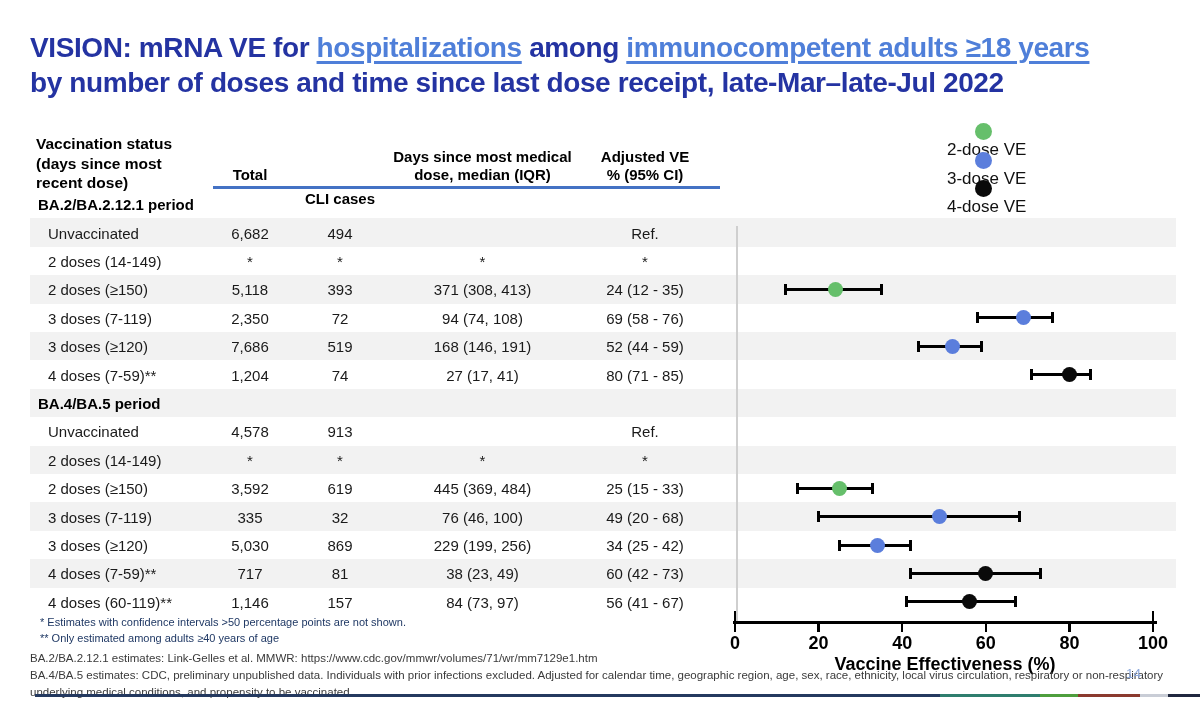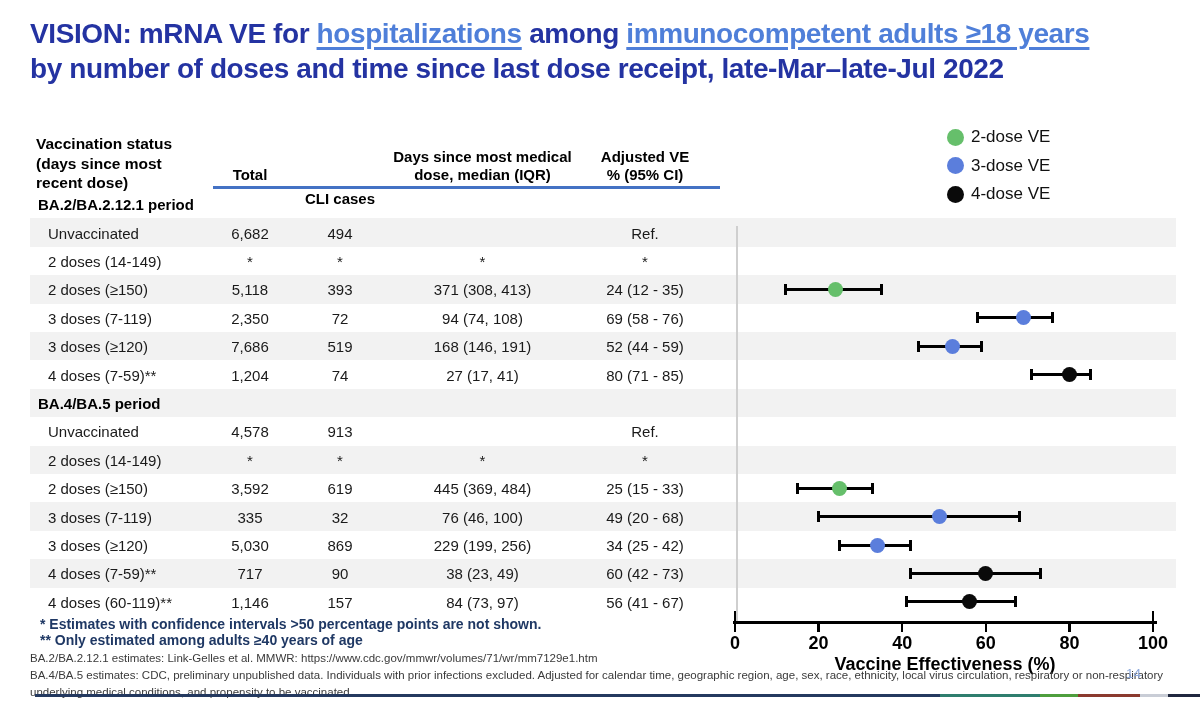--- a/index.html
+++ b/index.html
@@ -1,19 +1,19 @@
 <!DOCTYPE html>
 <html style="--title-navy: #2433A2; --link-blue: #4F7FD9; --underline-blue: #4472C4; --band-gray: #F2F2F2; --footnote-navy: #1F3864; --page-number-blue: #8EA9DB;"><head>
 <meta charset="utf-8">
 <style>
   html,body{margin:0;padding:0;background:#fff;}
   .slide{position:relative;width:1200px;height:701px;background:#ffffff;overflow:hidden;
          font-family:"Liberation Sans",sans-serif;color:#111;}
   
-  .title{position:absolute;left:30px;top:16px;width:1166px;font-weight:bold;
+  .title{position:absolute;left:30px;top:30px;width:1166px;font-weight:bold;
          font-size:28px;line-height:35px;letter-spacing:-0.4px;color:var(--title-navy);}
   .title div{white-space:nowrap;}
   .tlink{color:var(--link-blue);text-decoration:underline;text-decoration-thickness:2.5px;text-underline-offset:4px;cursor:pointer;}
   
   .colhdr1{position:absolute;left:36px;top:127px;font-size:15.5px;font-weight:bold;line-height:19.5px;color:#000;margin-top:7px;}
   .hdr{position:absolute;font-weight:bold;font-size:15px;line-height:18px;color:#000;text-align:center;}
   .h-total{left:190px;top:166px;width:120px;}
   .h-cli{left:280px;top:166px;width:120px;margin-top:24px;}
   .h-days{left:390px;top:148px;width:185px;}
   .h-ve{left:565px;top:148px;width:160px;}
@@ -24,36 +24,36 @@
   .row.shaded{background:var(--band-gray);}
   .row .lab{position:absolute;left:18px;top:50%;transform:translateY(-50%);white-space:nowrap;}
   .row.section .lab{left:8px;font-weight:bold;color:#000;}
   .cell{position:absolute;top:50%;transform:translateY(-50%);text-align:center;white-space:nowrap;}
   .c-total{left:160px;width:120px;}
   .c-cli{left:250px;width:120px;}
   .c-days{left:360px;width:185px;}
   .c-ve{left:535px;width:160px;}
   
   .legend{position:absolute;left:947px;top:123px;}
-  .lg-item{display:flex;align-items:center;height:28.5px;}
+  .lg-item{display:flex;align-items:center;height:28.5px;flex-direction:column;}
   .lg-dot{width:17px;height:17px;border-radius:50%;margin-right:7px;flex:0 0 auto;}
   .lg-lab{font-size:17px;color:#111;}
   
   .plot{position:absolute;left:0;top:0;width:1200px;height:701px;pointer-events:none;}
   .zeroline{position:absolute;left:736px;top:226px;width:1.5px;height:395px;background:#cfcfcf;}
   .axis{position:absolute;left:733px;top:621px;width:424px;height:3px;background:#000;}
   .tick{position:absolute;width:2.5px;height:11px;top:621px;background:#000;}
   .tick.end{top:611px;height:21px;}
   .ticklab{position:absolute;top:633px;width:60px;text-align:center;font-size:18px;font-weight:bold;color:#000;}
   .axlab{position:absolute;left:795px;top:654px;width:300px;text-align:center;font-size:18px;font-weight:bold;color:#000;white-space:nowrap;}
   .ci{position:absolute;height:3px;background:#000;}
   .cap{position:absolute;width:3px;height:11px;background:#000;}
   .marker{position:absolute;width:15px;height:15px;border-radius:50%;}
   
-  .fn{position:absolute;left:40px;font-size:14px;font-weight:bold;color:var(--footnote-navy);white-space:nowrap;}
+  .fn{position:absolute;left:40px;font-size:11px;font-weight:normal;color:var(--footnote-navy);white-space:nowrap;}
   .fn1{top:616px;}
   .fn2{top:632px;}
   .cite{position:absolute;left:30px;font-size:11.5px;line-height:16.5px;color:#3a3a3a;}
   .cite1{top:650px;white-space:nowrap;}
   .cite2{top:667px;width:1158px;}
   .pagenum{position:absolute;left:1126px;top:666px;font-size:13.5px;color:var(--page-number-blue);}
   
   .strip{position:absolute;left:0;top:694px;width:1200px;height:3px;}
   .seg{position:absolute;top:0;height:3px;}
 </style>
@@ -179,21 +179,21 @@
       <div class="row" style="top: 340.8px;">
         <div class="lab">3 doses (≥120)</div>
         <div class="cell c-total">5,030</div>
         <div class="cell c-cli">869</div>
         <div class="cell c-days">229 (199, 256)</div>
         <div class="cell c-ve">34 (25 - 42)</div>
       </div>
       <div class="row shaded" style="top: 369.2px;">
         <div class="lab">4 doses (7-59)**</div>
         <div class="cell c-total">717</div>
-        <div class="cell c-cli">90</div>
+        <div class="cell c-cli">81</div>
         <div class="cell c-days">38 (23, 49)</div>
         <div class="cell c-ve">60 (42 - 73)</div>
       </div>
       <div class="row" style="top: 397.6px;">
         <div class="lab">4 doses (60-119)**</div>
         <div class="cell c-total">1,146</div>
         <div class="cell c-cli">157</div>
         <div class="cell c-days">84 (73, 97)</div>
         <div class="cell c-ve">56 (41 - 67)</div>
       </div>

